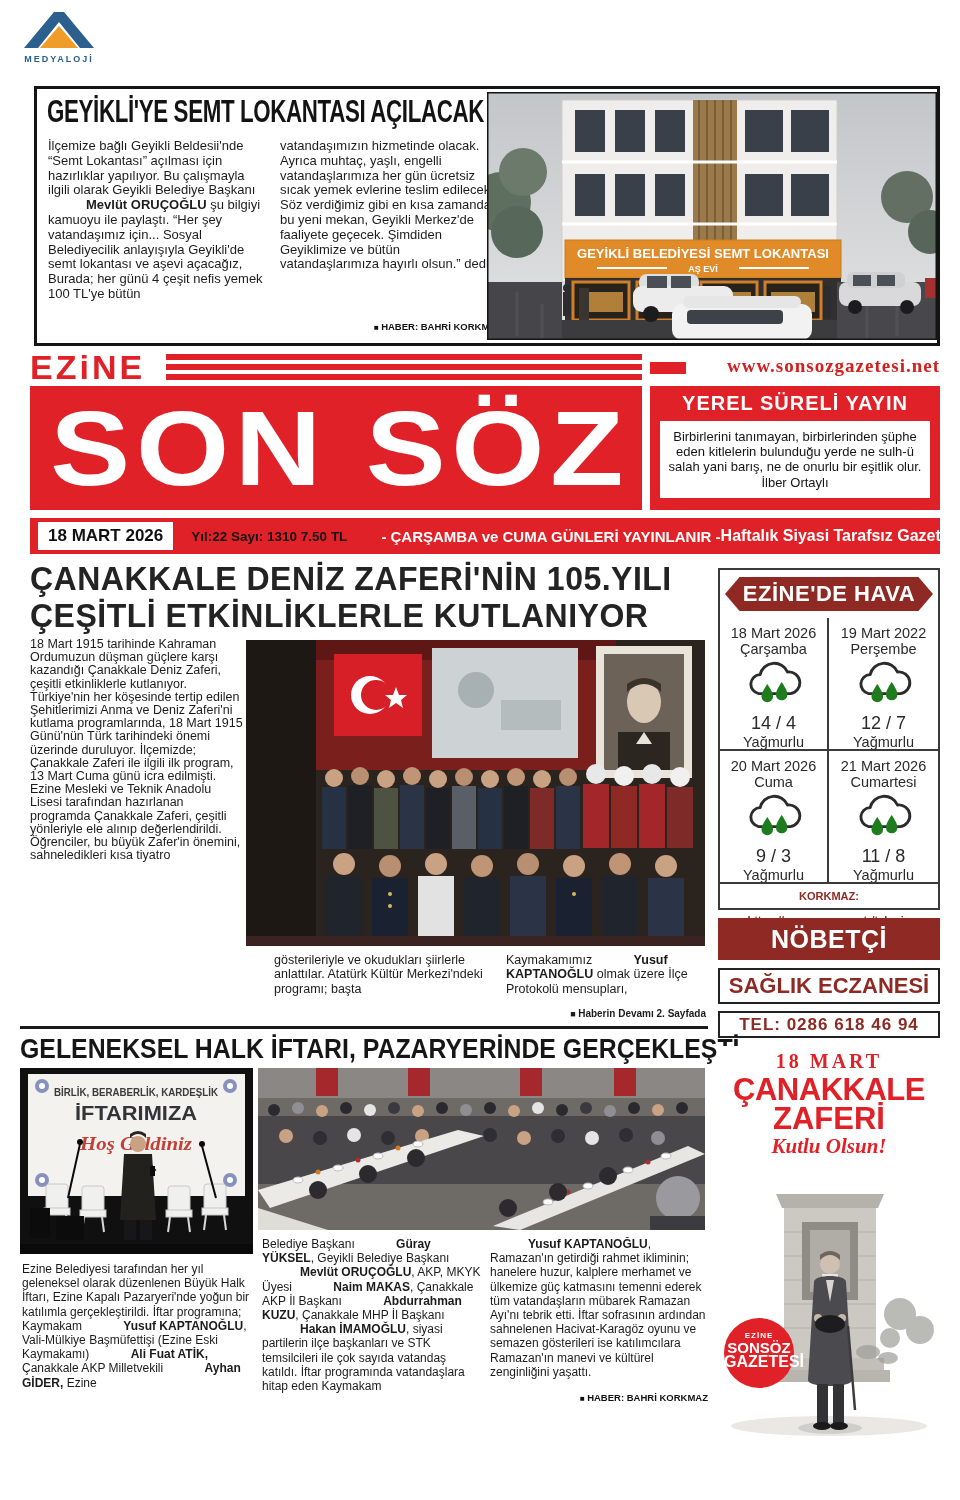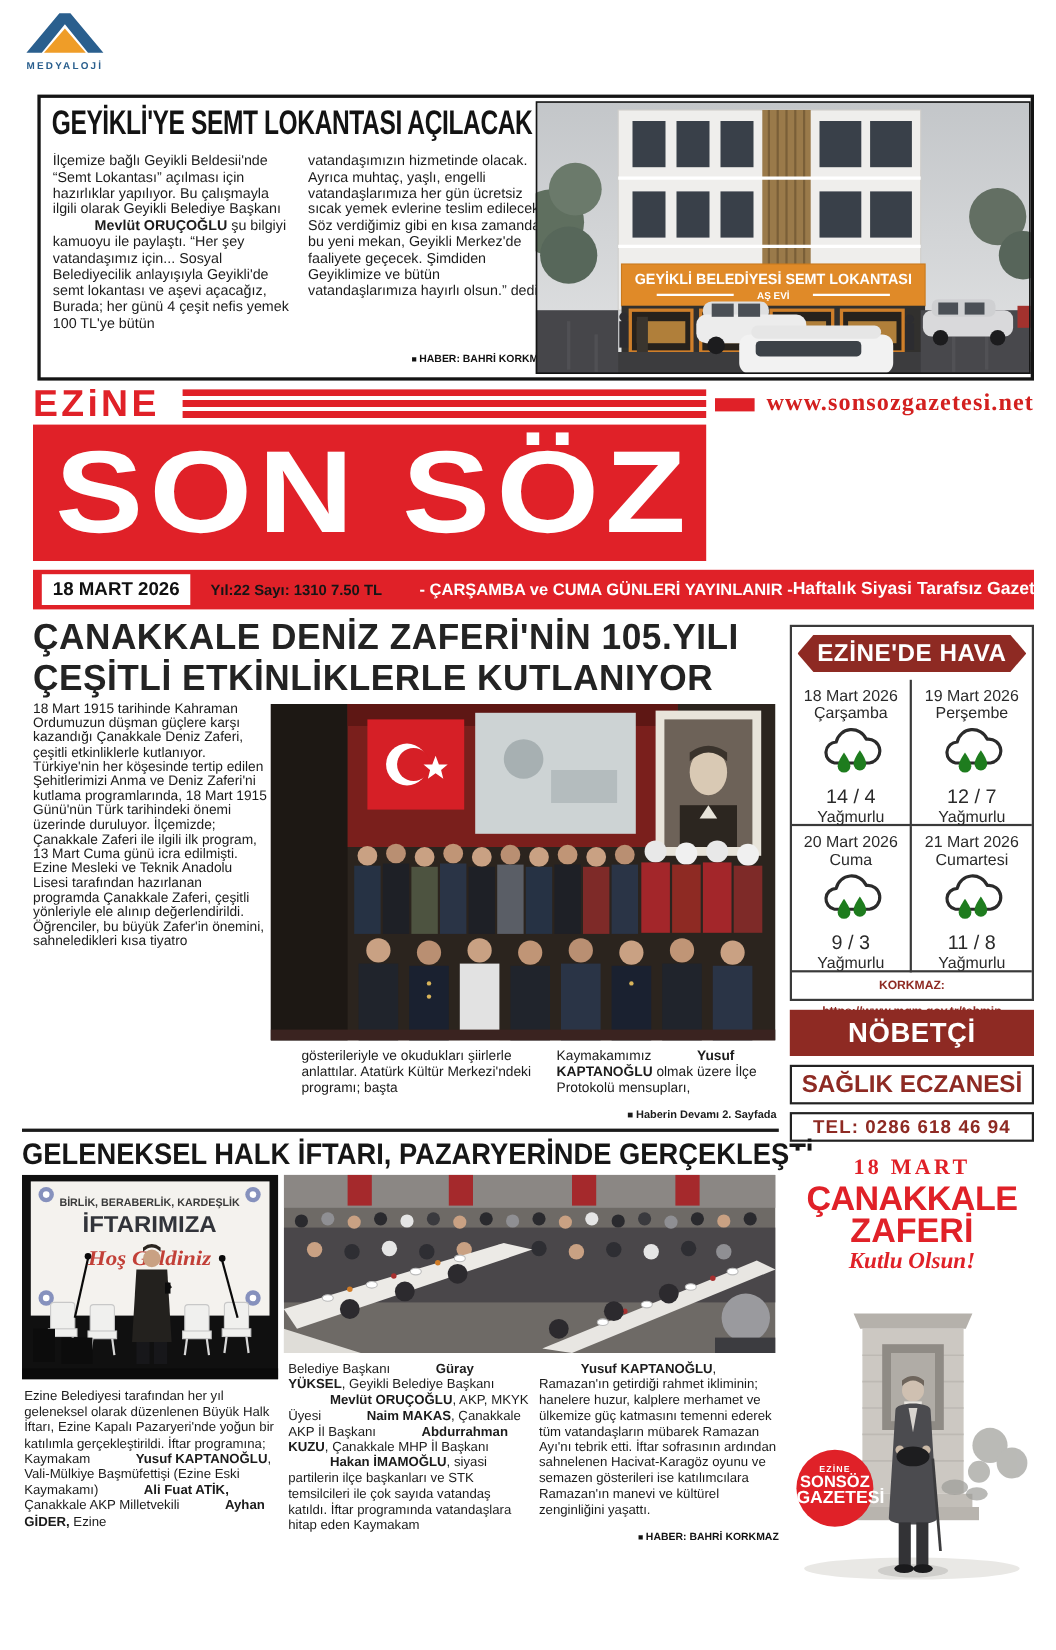--- a/index.html
+++ b/index.html
@@ -18,21 +18,21 @@
   .tcol{font-size:13px;line-height:14.8px;color:#1c1c1c;overflow:hidden;}
   .credit{font-size:9.5px;font-weight:bold;color:#111;text-align:right;}
   .credit::before{content:"■ ";font-size:8px;}
 
   
   .ezine{font-size:34px;font-weight:800;color:#e02128;letter-spacing:3px;line-height:34px;}
   .stripes{background:repeating-linear-gradient(180deg,#e02128 0 6px,#ffffff 6px 10px);}
   .banner{background:#e02128;display:flex;align-items:center;}
   .banner-title{color:#fff;font-size:106px;font-weight:800;letter-spacing:5px;line-height:110px;white-space:nowrap;
                 transform:scaleX(1.13);transform-origin:left center;padding-left:18px;}
-  .www{font-family:"Liberation Serif",serif;font-size:22px;font-weight:bold;color:#d3201f;letter-spacing:1px;
+  .www{font-family:"Liberation Serif",serif;font-size:19px;font-weight:bold;color:#d3201f;letter-spacing:1px;
        text-align:right;line-height:28px;}
   .rightred{background:#e02128;box-sizing:border-box;padding:6px 10px;}
   .yerel{color:#fff;font-size:20px;font-weight:800;text-align:center;letter-spacing:1px;}
   .quotebox{background:#fff;margin-top:6px;padding:8px 4px;font-size:13px;line-height:15.2px;text-align:center;color:#141414;}
 
   
   .datebar{background:#e02128;display:flex;align-items:center;}
   .datebox{background:#fff;font-weight:bold;font-size:17px;color:#111;padding:4px 10px;margin-left:8px;white-space:nowrap;}
   .yearissue{color:#151515;font-weight:bold;font-size:13.5px;margin-left:18px;white-space:nowrap;}
   .schedule{color:#fff;font-weight:bold;font-size:15px;margin-left:34px;white-space:nowrap;}
@@ -215,20 +215,27 @@
 
   <div class="abs ezine" style="left:30px;top:350px;">EZiNE</div>
   <div class="abs stripes" style="left:166px;top:354px;width:476px;height:26px;"></div>
   <div class="abs" style="left:650px;top:362px;width:36px;height:12px;background:#e02128;"></div>
   <div class="abs www" style="left:692px;top:352px;width:248px;">www.sonsozgazetesi.net</div>
 
   <div class="abs banner" style="left:30px;top:386px;width:612px;height:124px;">
     <div class="banner-title">SON SÖZ</div>
   </div>
 
+  <div class="abs rightred" style="left:650px;top:386px;width:290px;height:124px;">
+    <div class="yerel">YEREL SÜRELİ YAYIN</div>
+    <div class="quotebox">
+      <span>Birbirlerini tanımayan, birbirlerinden şüphe eden kitlelerin bulunduğu yerde ne sulh-ü salah yani barış, ne de onurlu bir eşitlik olur.</span><br>
+      <span>İlber Ortaylı</span>
+    </div>
+  </div>
 
   <div class="abs datebar" style="left:30px;top:518px;width:910px;height:36px;">
     <div class="datebox">18 MART 2026</div>
     <div class="yearissue">Yıl:22   Sayı: 1310  7.50 TL</div>
     <div class="schedule">- ÇARŞAMBA  ve CUMA GÜNLERİ YAYINLANIR -</div>
     <div class="tagline">Haftalık Siyasi Tarafsız Gazete</div>
   </div>
 
   <div class="abs mainhead" style="left:30px;top:561px;">ÇANAKKALE DENİZ ZAFERİ'NİN 105.YILI</div>
   <div class="abs mainhead" style="left:30px;top:598px;">ÇEŞİTLİ ETKİNLİKLERLE KUTLANIYOR</div>
@@ -373,21 +380,21 @@
           <svg class="wicon" width="62" height="50" viewBox="0 0 64 52">
             <path d="M16 36 a10 10 0 0 1 1.6-19.8 A15 15 0 0 1 46 13.5 A10.5 10.5 0 0 1 49 36 Z" fill="#ffffff" stroke="#2b2b2b" stroke-width="3" stroke-linejoin="round"></path>
             <path d="M25 26 C21 32 19 36 19 39 a6 6 0 0 0 12 0 C31 36 29 32 25 26 Z" fill="#1e7c1e"></path>
             <path d="M40 24 C36 30 34 34 34 37 a6 6 0 0 0 12 0 C46 34 44 30 40 24 Z" fill="#1e7c1e"></path>
           </svg>
           <div class="wtemp">14 / 4</div>
           <div class="wcond">Yağmurlu</div>
         </div>
 
         <div class="wcell">
-          <div class="wdate">19 Mart 2026</div>
+          <div class="wdate">19 Mart 2022</div>
           <div class="wday">Perşembe</div>
           <svg class="wicon" width="62" height="50" viewBox="0 0 64 52">
             <path d="M16 36 a10 10 0 0 1 1.6-19.8 A15 15 0 0 1 46 13.5 A10.5 10.5 0 0 1 49 36 Z" fill="#ffffff" stroke="#2b2b2b" stroke-width="3" stroke-linejoin="round"></path>
             <path d="M25 26 C21 32 19 36 19 39 a6 6 0 0 0 12 0 C31 36 29 32 25 26 Z" fill="#1e7c1e"></path>
             <path d="M40 24 C36 30 34 34 34 37 a6 6 0 0 0 12 0 C46 34 44 30 40 24 Z" fill="#1e7c1e"></path>
           </svg>
           <div class="wtemp">12 / 7</div>
           <div class="wcond">Yağmurlu</div>
         </div>
 

